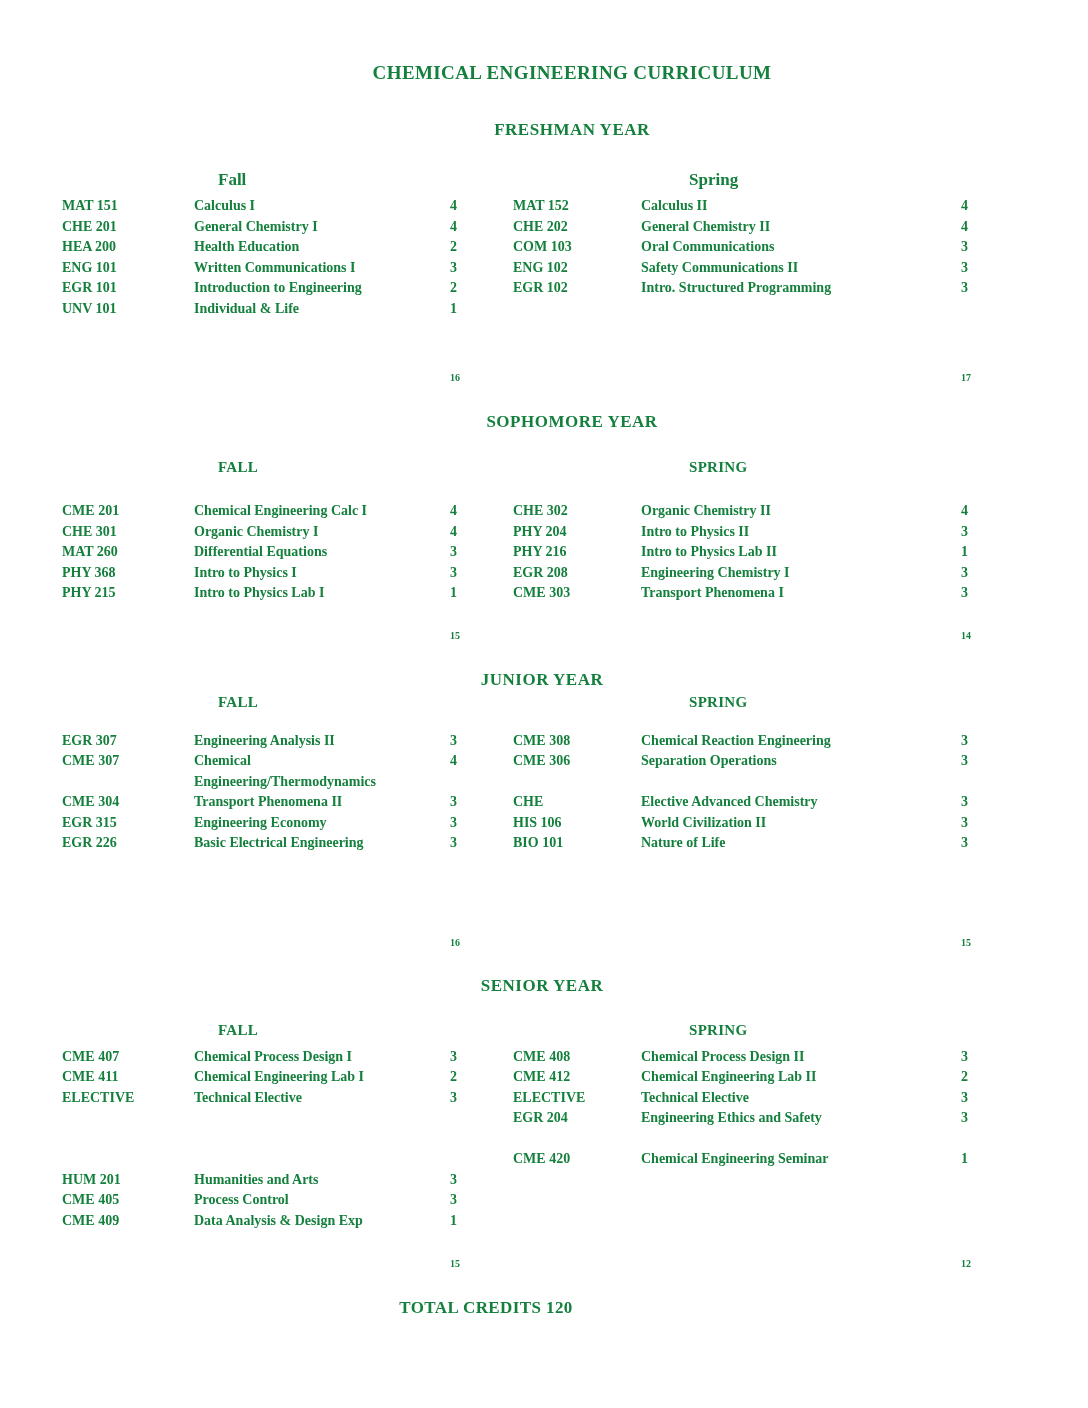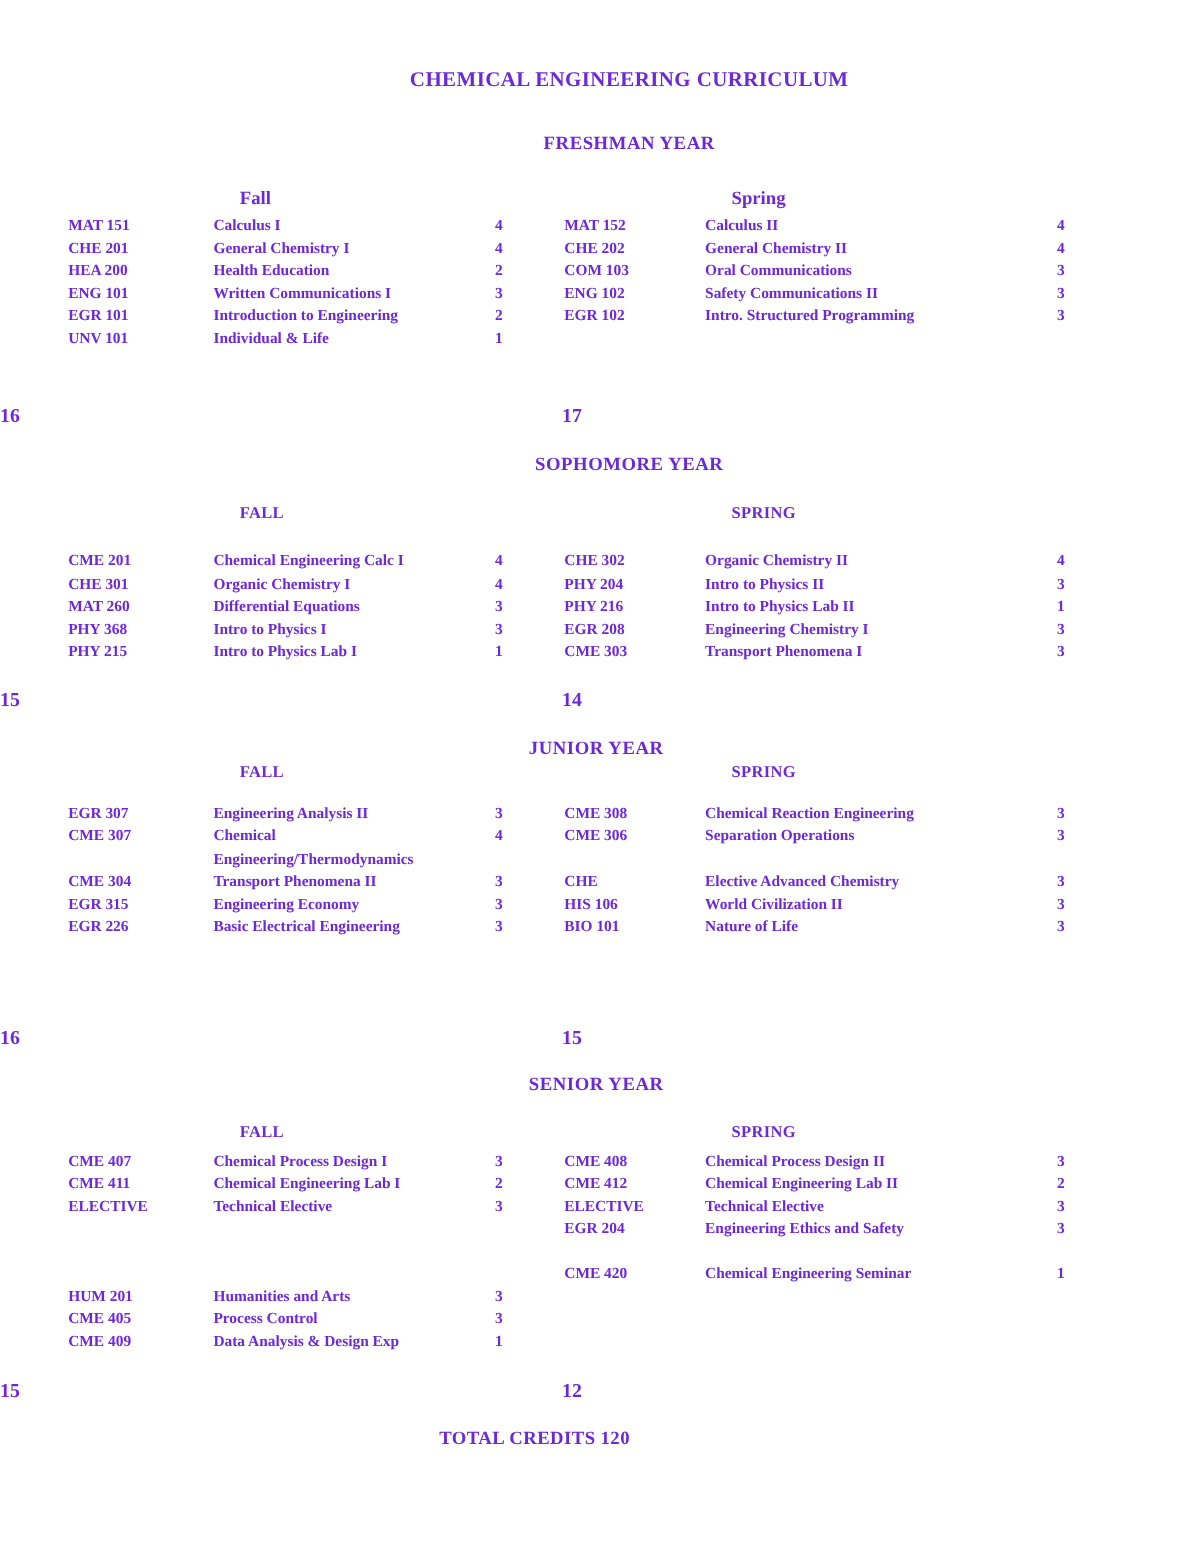--- a/index.html
+++ b/index.html
@@ -1,36 +1,36 @@
 <!DOCTYPE html>
 <html><head>
 <meta charset="utf-8">
 <style>
   html,body { margin:0; padding:0; background:#fff; }
   .page {
-    width:1088px; height:1400px; background:#ffffff; color:#6d28d9;
+    width:1088px; height:1400px; background:#ffffff; color:#15803d;
     font-family:"Liberation Serif","DejaVu Serif",serif; font-weight:bold;
     overflow:hidden; position:relative;
   }
   .title {
     margin-top:63px; font-size:19px; line-height:20px; text-align:center;
     position:relative; left:28px; letter-spacing:0.4px;
   }
   .year {
     font-size:17px; line-height:18px; text-align:center; position:relative;
     letter-spacing:0.5px;
   }
   .off-r { left:28px; }
   .off-c { left:-2px; }
   .y-fresh { margin-top:38px; }
   .y-soph  { margin-top:25px; }
   .y-jun   { margin-top:25px; }
   .y-sen   { margin-top:24px; }
 
-  .termhead { display:grid; grid-template-columns:132px 447px auto; padding-left:86px; }
+  .termhead { display:grid; grid-template-columns:132px 447px auto; padding-left:62px;gap:24px; }
   .termhead .spacer { }
   .th-big  { font-size:17px; line-height:18px; margin-top:32px; }
   .th-caps { font-size:15px; line-height:16px; letter-spacing:0.3px; }
   .th-soph { margin-top:28px; }
   .th-jun  { margin-top:5px; }
   .th-sen  { margin-top:27px; }
 
   .rows-fresh { margin-top:7px;font-family:Liberation Serif, serif; }
   .rows-soph  { margin-top:26px; }
   .rows-jun   { margin-top:21px; }
@@ -40,21 +40,21 @@
     display:grid;
     grid-template-columns:132px 256px 63px 128px 320px 1fr;
     padding-left:62px;
     min-height:20.5px;
     font-size:14px; line-height:20.5px;
     align-items:start;
   }
   .cell { white-space:nowrap; }
   .cell.wrap2 { white-space:normal; }
 
-  .totals { display:flex; font-size:18px; line-height:20px;font-family:Liberation Serif, serif; }
+  .totals { display:flex; padding-left:450px; font-size:10px; line-height:20px;font-family:Liberation Serif, serif; }
   .tot-fall { width:511px; }
   .tot-fresh { margin-top:49px; }
   .tot-soph  { margin-top:22px; }
   .tot-jun   { margin-top:79px; }
   .tot-sen   { margin-top:23px; }
 
   .footer-total {
     margin-top:25px; font-size:17px; line-height:18px; text-align:center;
     position:relative; left:-58px; letter-spacing:0.4px;
   }

